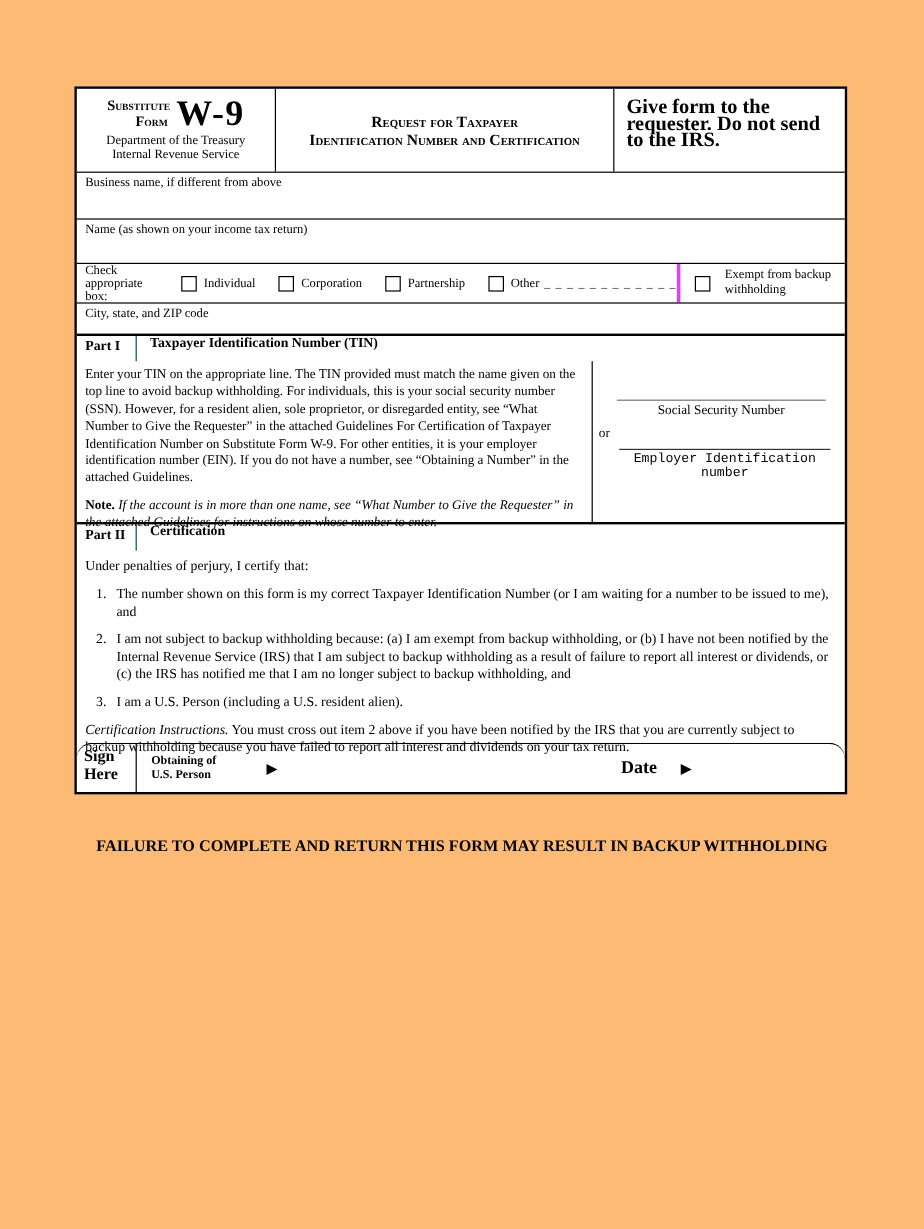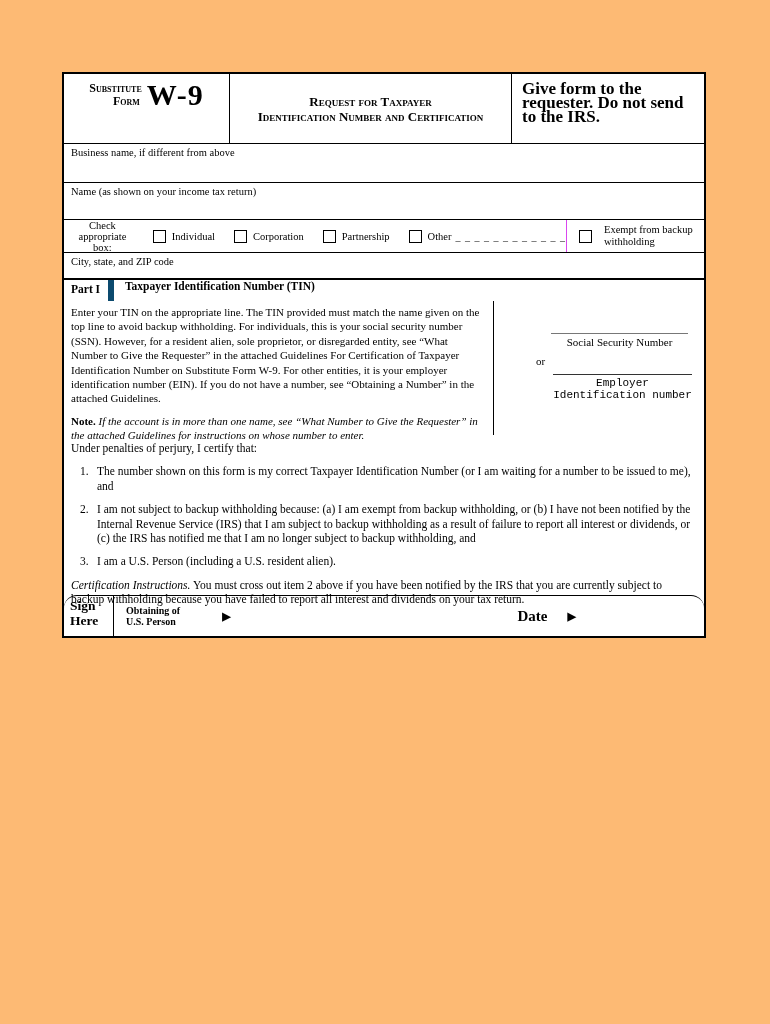--- a/index.html
+++ b/index.html
@@ -37,36 +37,36 @@
   .hdr-right { flex: 1; padding: 8px 10px 0 10px; font-weight: bold; font-size: 17px; line-height: 14px; }
 
   
   .name-row { height: 37px; }
   .business-row { height: 39px; }
   .city-row { height: 26px; }
   .cell-label { display: block; font-size: 10.5px; padding: 3px 0 0 7px; }
 
   
   .check-row { height: 33px; display: flex; }
-  .check-main { width: 508px; border-right: 1px solid #d946ef; display: flex; align-items: center; font-size: 10.5px; padding-left: 7px; text-align: center; }
+  .check-main { width: 508px; border-right: 3px solid #d946ef; display: flex; align-items: center; font-size: 10.5px; padding-left: 7px; }
   .cb-group { display: flex; align-items: center; margin-left: 19px; }
   .checkbox { display: inline-block; width: 13px; height: 13px; border: 1.5px solid #000; background: #fff; flex: none; }
   .cb-label { margin-left: 6px; white-space: nowrap; }
   .other-blank { margin-left: 4px; font-size: 10px; letter-spacing: 1px; white-space: nowrap; }
   .check-exempt { flex: 1; display: flex; align-items: center; padding-left: 12px; font-size: 10.5px; }
   .exempt-label { margin-left: 12px; line-height: 12px; width: 100px; }
 
   
   .part-header { height: 23px; display: flex; border-top: 2px solid #000; }
   .p2h { height: 24px; }
-  .part-label { width: 50px; border-right: 6px solid #0c4a6e; font-weight: bold; font-size: 11.5px; padding: 3px 0 0 7px; }
+  .part-label { width: 50px; border-right: 1px solid #0c4a6e; font-weight: bold; font-size: 11.5px; padding: 3px 0 0 7px; }
   .part-title { font-weight: bold; font-size: 11.5px; padding: 0 0 0 11px; }
 
   
-  .p1-body { height: 134px; display: flex; gap: 37px; }
+  .p1-body { height: 134px; display: flex; }
   .p1-text { width: 430px; border-right: 1px solid #000; font-size: 11px; line-height: 14.4px; padding: 4px 8px 0 7px; }
   .p1-note { margin-top: 8px; }
   .note-label { font-weight: bold; }
   .italic { font-style: italic; }
   .p1-tin { flex: 1; font-size: 11px; }
   .tin-group { text-align: center; }
   .ssn-group { margin: 32px 16px 0 20px; }
   .ein-group { margin: 7px 12px 0 22px; font-family: Liberation Mono, monospace; }
   .tin-rule { border-top: 1px solid #777; height: 0; margin-bottom: 2px; }
   .ein-rule { border-top: 1px solid #333; }
@@ -105,20 +105,24 @@
 
     <div class="row first header-row">
       <div class="hdr-left">
         <div class="formid">
           <div class="formid-words">
             <div class="substitute sc">Substitute</div>
             <div class="formword sc">Form</div>
           </div>
           <div class="w9num">W-9</div>
         </div>
+        <div class="dept">
+          <div>Department of the Treasury</div>
+          <div>Internal Revenue Service</div>
+        </div>
       </div>
       <div class="hdr-mid">
         <div class="hdr-title sc">Request for Taxpayer</div>
         <div class="hdr-title sc">Identification Number and Certification</div>
       </div>
       <div class="hdr-right">Give form to the requester.  Do not send to the IRS.</div>
     </div>
 
     <div class="row business-row">
       <span class="cell-label">Business name, if different from above</span>
@@ -178,20 +182,24 @@
           <div>Social Security Number</div>
         </div>
         <span class="or-label">or</span>
         <div class="tin-group ein-group">
           <div class="tin-rule ein-rule"></div>
           <div>Employer Identification number</div>
         </div>
       </div>
     </div>
 
+    <div class="row part-header p2h">
+      <div class="part-label">Part II</div>
+      <div class="part-title">Certification</div>
+    </div>
 
     <div class="row first p2-body">
       <div>Under penalties of perjury, I certify that:</div>
       <div class="cert-item">
         <div class="item-num">1.</div>
         <div class="item-text">The number shown on this form is my correct Taxpayer Identification Number (or I am waiting for a number to be issued to me), and</div>
       </div>
       <div class="cert-item">
         <div class="item-num">2.</div>
         <div class="item-text">I am not subject to backup withholding because: (a) I am exempt from backup withholding, or (b) I have not been notified by the Internal Revenue Service (IRS) that I am subject to backup withholding as a result of failure to report all interest or dividends, or (c) the IRS has notified me that I am no longer subject to backup withholding, and</div>
@@ -220,15 +228,16 @@
         <div class="sig-area"></div>
         <span class="date-label">Date</span>
         <span class="arrow date-arrow">▶</span>
         <div class="date-area"></div>
       </div>
     </div>
 
   </div>
 
   <div class="footer-warning">
+    <div>FAILURE TO COMPLETE AND RETURN THIS FORM MAY RESULT IN BACKUP WITHHOLDING</div>
   </div>
 
 </div>
 
 </body></html>

